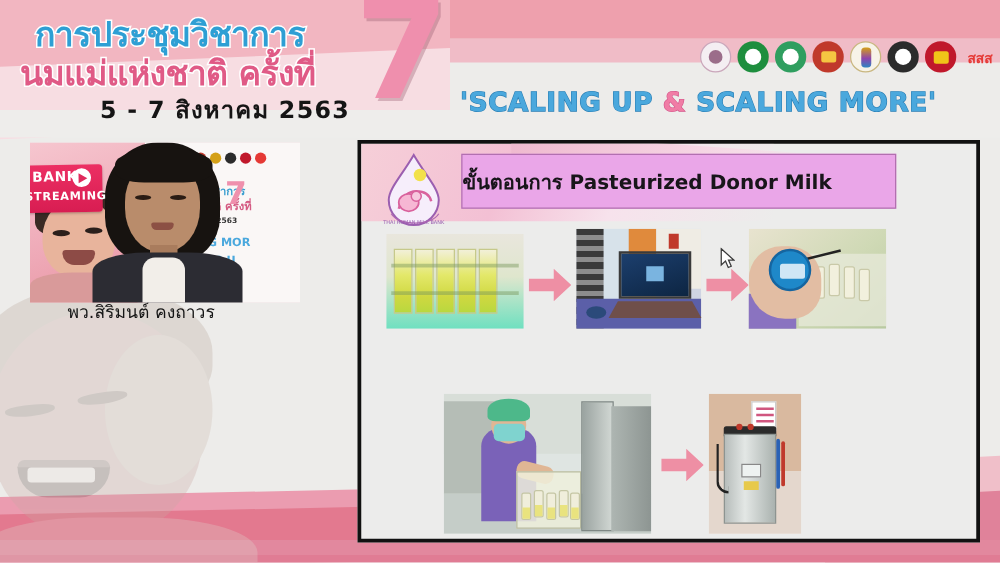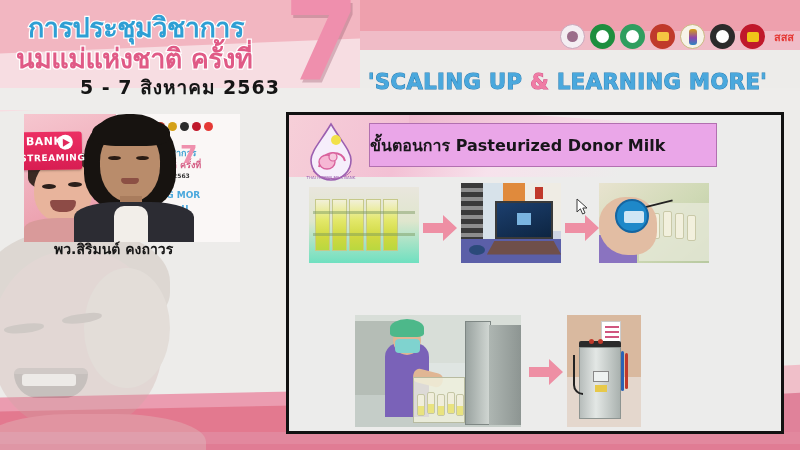--- a/index.html
+++ b/index.html
@@ -129,21 +129,21 @@
     paint-order: stroke fill;
     letter-spacing: 0.5px;
     white-space: nowrap;
   }
   .tagline .amp { color: #f07ca5; -webkit-text-stroke: 1px #d4558a; }
 
   
   #logos {
     position: absolute; left: 560px; top: 24px;
     width: 236px; height: 34px;
-    display: flex; align-items: flex-start; gap: 5px;
+    display: flex; align-items: flex-end; gap: 5px;
   }
   .logo { width: 25px; height: 25px; border-radius: 50%;
     display: flex; align-items: center; justify-content: center;
     font-size: 8px; color: #fff; position: relative; flex: 0 0 auto; }
   .lg1 { background: #f4eef2; border: 1px solid #caa7bb; }
   .lg1::after { content:""; position:absolute; width:11px; height:11px;
       border-radius:50%; background:#9b6d8a; }
   .lg2 { background: #1e8e3e; }
   .lg2::after { content:""; position:absolute; width:13px; height:13px;
       border-radius:50%; background:#fff; }
@@ -320,21 +320,21 @@
     border-top: 4px solid transparent;
     border-bottom: 4px solid transparent;
   }
   .live-badge .stream-txt {
     position: absolute; left: 14px; top: 21px;
     color: #fff; font-size: 9px; font-weight: bold; letter-spacing: 0.6px;
   }
 
   .presenter-name {
     position: absolute; left: 54px; top: 128px;
-    font-size: 14px; font-weight: bold; color: #161616;
+    font-size: 14px; font-weight: normal; color: #161616;
     white-space: nowrap;
   }
 
   
   #slide {
     position: absolute; left: 286px; top: 112px;
     width: 498px; height: 322px;
     background: #ececeb;
     border: 3px solid #111;
     overflow: hidden;
@@ -489,21 +489,21 @@
   <div class="bg-band band-bl-light"></div>
   <div class="bg-band band-bl-dark"></div>
   <div class="bg-band band-bottom-strip"></div>
   <div class="bg-band band-bottom-strip2"></div>
 
   <div id="header">
     <div class="thai-title-1">การประชุมวิชาการ</div>
     <div class="thai-title-2">นมแม่แห่งชาติ ครั้งที่</div>
     <div class="thai-date">5 - 7 สิงหาคม 2563</div>
     <div class="big-seven">7</div>
-    <div class="tagline"><span>'SCALING UP </span><span class="amp">&amp;</span><span> LEARNING MORE'</span></div>
+    <div class="tagline"><span>'SCALING UP </span><span class="amp">&amp;</span><span> SCALING MORE'</span></div>
 
     <div id="logos">
       <span class="logo lg1"></span>
       <span class="logo lg2"></span>
       <span class="logo lg3"></span>
       <span class="logo lg4"></span>
       <span class="logo lg5"></span>
       <span class="logo lg6"></span>
       <span class="logo lg7"></span>
       <span class="logo lg8">

